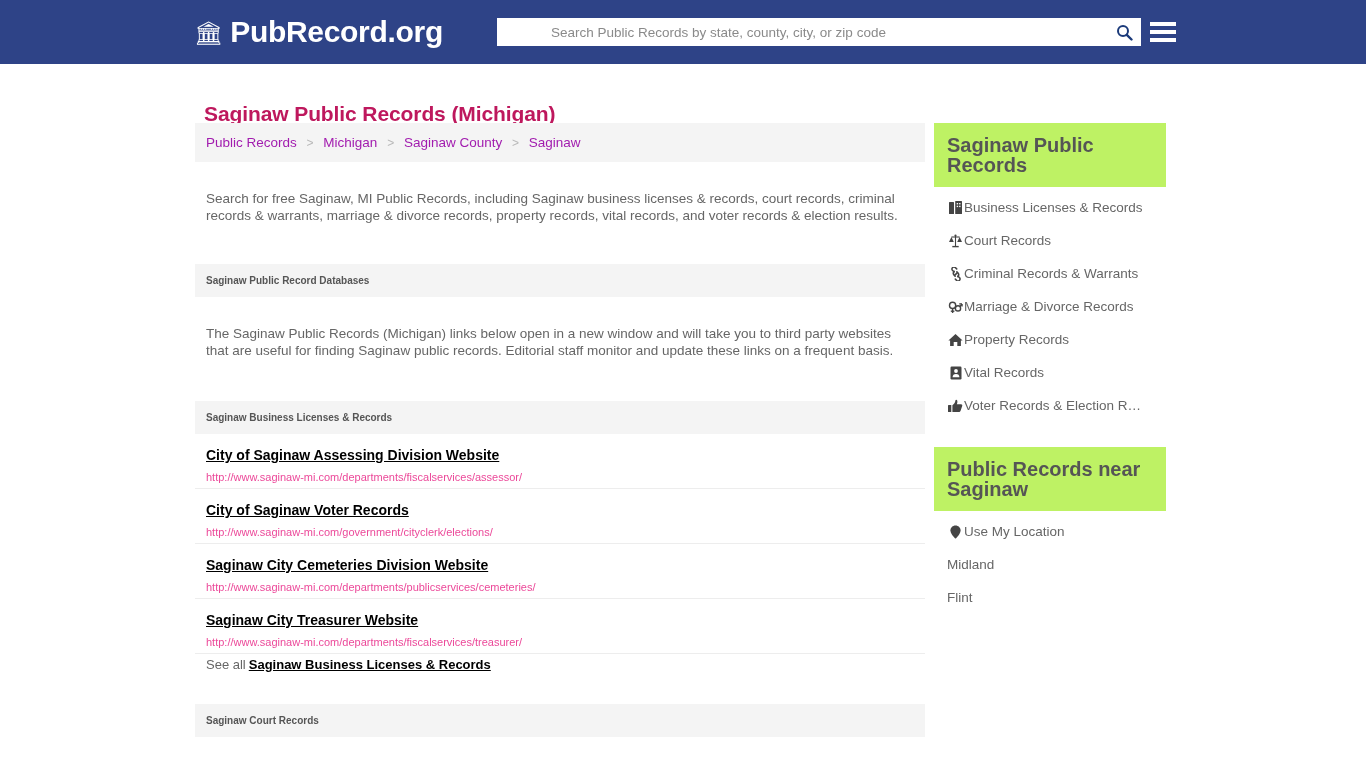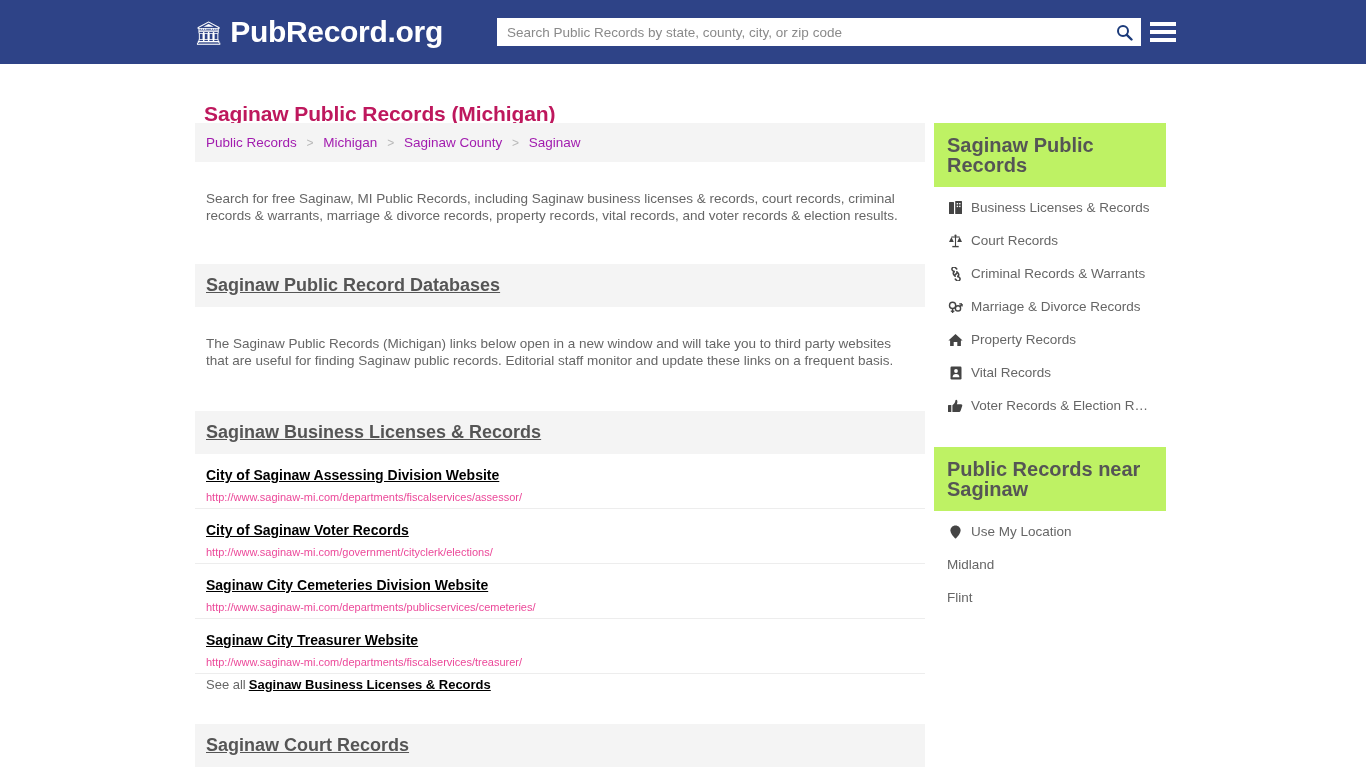--- a/index.html
+++ b/index.html
@@ -42,20 +42,21 @@
 
   #search-wrap {
     position: absolute;
     left: 497px;
     top: 18px;
     width: 644px;
     height: 28px;
     background: #ffffff;
     display: flex;
     align-items: center;
+    padding-left: 44px;
   }
   #search-input {
     flex: 1;
     height: 100%;
     border: none;
     outline: none;
     padding: 0 10px;
     font-family: "Liberation Sans", sans-serif;
     font-size: 13.5px;
     color: #333;
@@ -138,24 +139,23 @@
   .breadcrumb-bar a {
     color: #a21caf;
     text-decoration: none;
   }
   .breadcrumb-sep {
     color: #b8b8b8;
     margin: 0 6px;
     font-size: 12px;
   }
   .section-head {
-    font-size: 18px;
+    font-size: 10px;
     font-weight: bold;
     color: #555555;
-    text-decoration: underline;
   }
 
   .paragraph {
     font-size: 13.5px;
     line-height: 17px;
     color: #666666;
     padding: 14px 11px 10px 11px;
   }
   #intro-paragraph { padding: 14px 11px 12px 11px; }
 
@@ -201,21 +201,21 @@
     padding: 12px 13px;
     font-size: 20px;
     font-weight: bold;
     color: #555555;
     line-height: 20px;
   }
   .side-list { padding: 4px 0 0 0; }
   .side-item {
     display: flex;
     align-items: center;
-    gap: 7px;
+    gap: 0;
     padding: 9px 13px 9px 13px;
     font-size: 13.5px;
     color: #666666;
     text-decoration: none;
     white-space: nowrap;
     overflow: hidden;
   }
   .side-item .ico {
     width: 17px;
     min-width: 17px;

